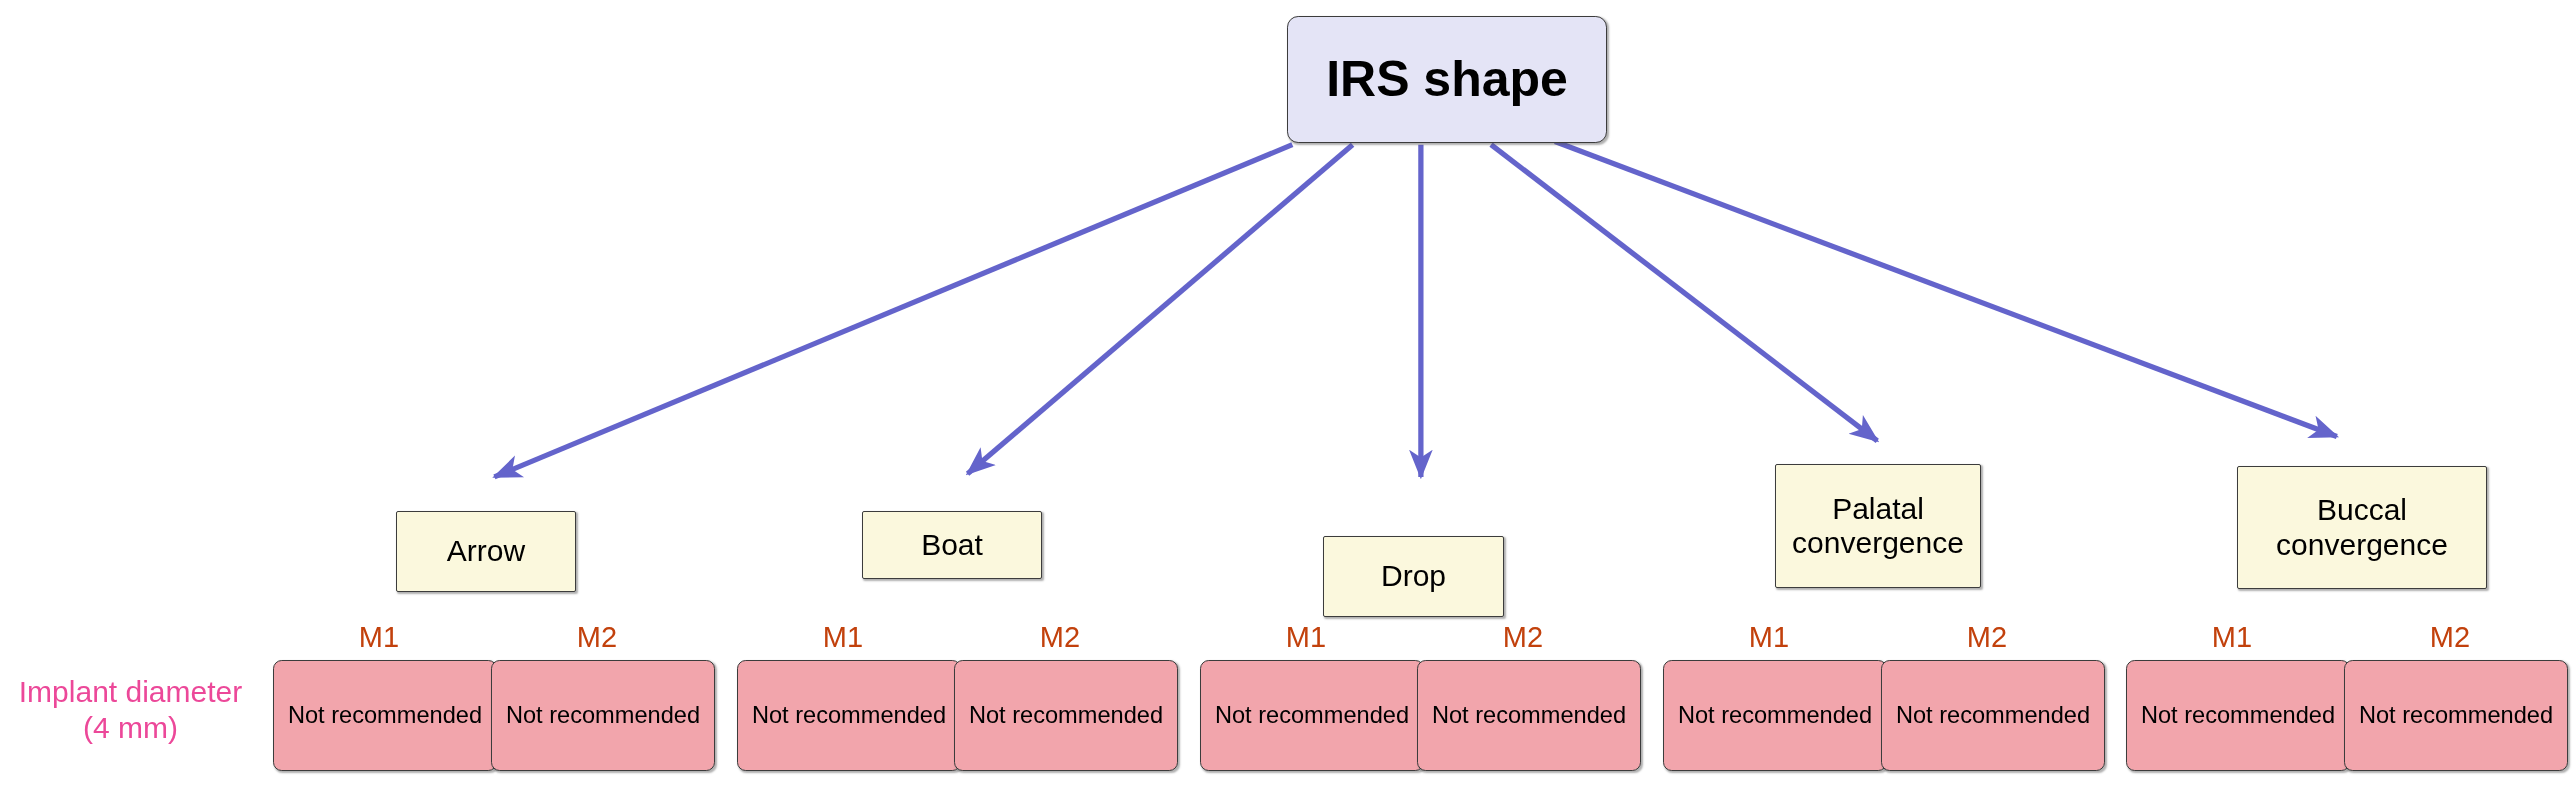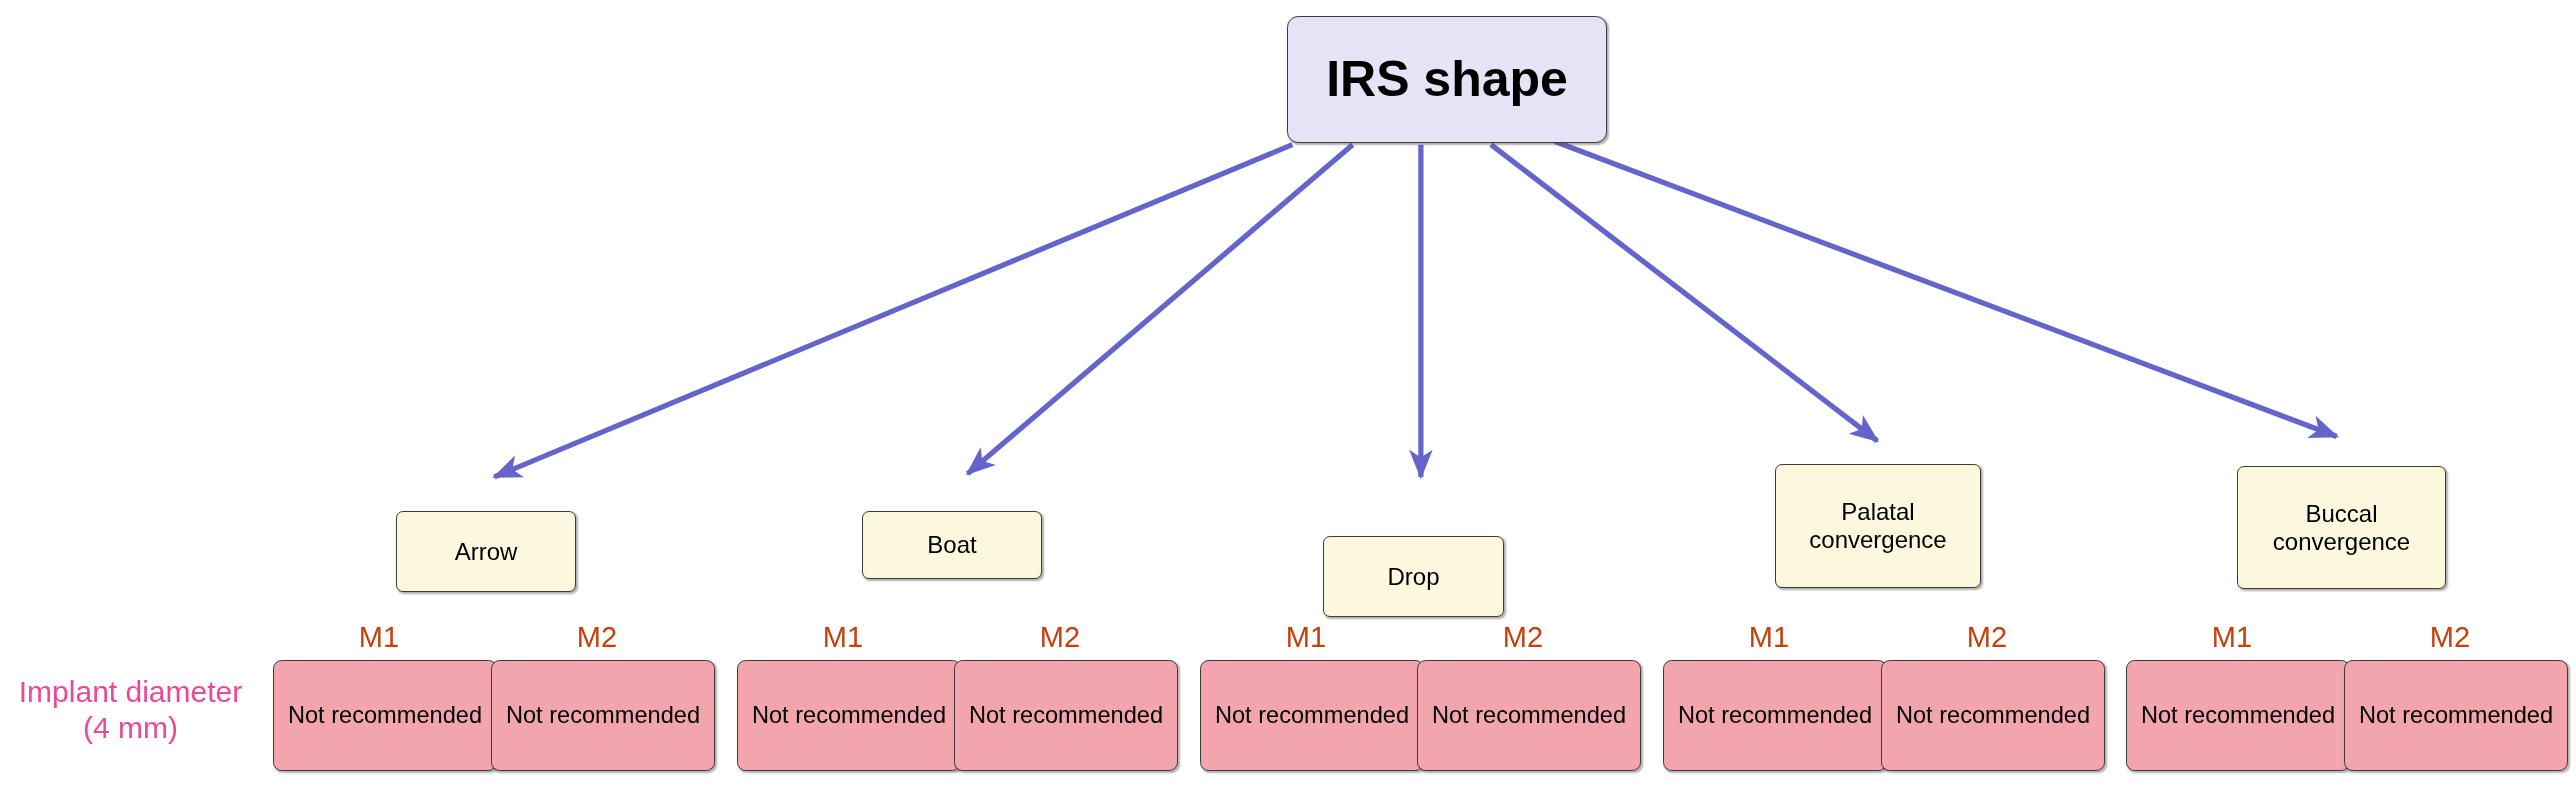--- a/index.html
+++ b/index.html
@@ -37,30 +37,30 @@
   .root-node {
     left: 1287px; top: 15.5px;
     width: 320px; height: 127px;
     background: var(--root-fill, #e4e4f6);
     border-radius: 11.2px;
     font-size: 50px;
     font-weight: bold;
   }
   .cat {
     background: var(--category-fill, #fbf8dd);
-    border-radius: 7px;
-    font-size: 24px;
+    border-radius: 2px;
+    font-size: 30px;
     line-height: 1.15;
     padding: 0 16px;
   }
   #cat-0 { left: 396px;  top: 511px; width: 180px; height: 81px; }
   #cat-1 { left: 862px; top: 511px; width: 180px; height: 68px; }
   #cat-2 { left: 1323px; top: 536px; width: 181px; height: 81px; }
   #cat-3 { left: 1775px; top: 464px; width: 206px; height: 124px; }
-  #cat-4 { left: 2237px; top: 466px; width: 209px; height: 123px; }
+  #cat-4 { left: 2237px; top: 466px; width: 250px; height: 123px; }
 
   .col-header {
     position: absolute;
     width: 212px;
     top: 615px;
     height: 39px;
     display: flex;
     align-items: flex-end;
     justify-content: center;
     font-size: 29px;

